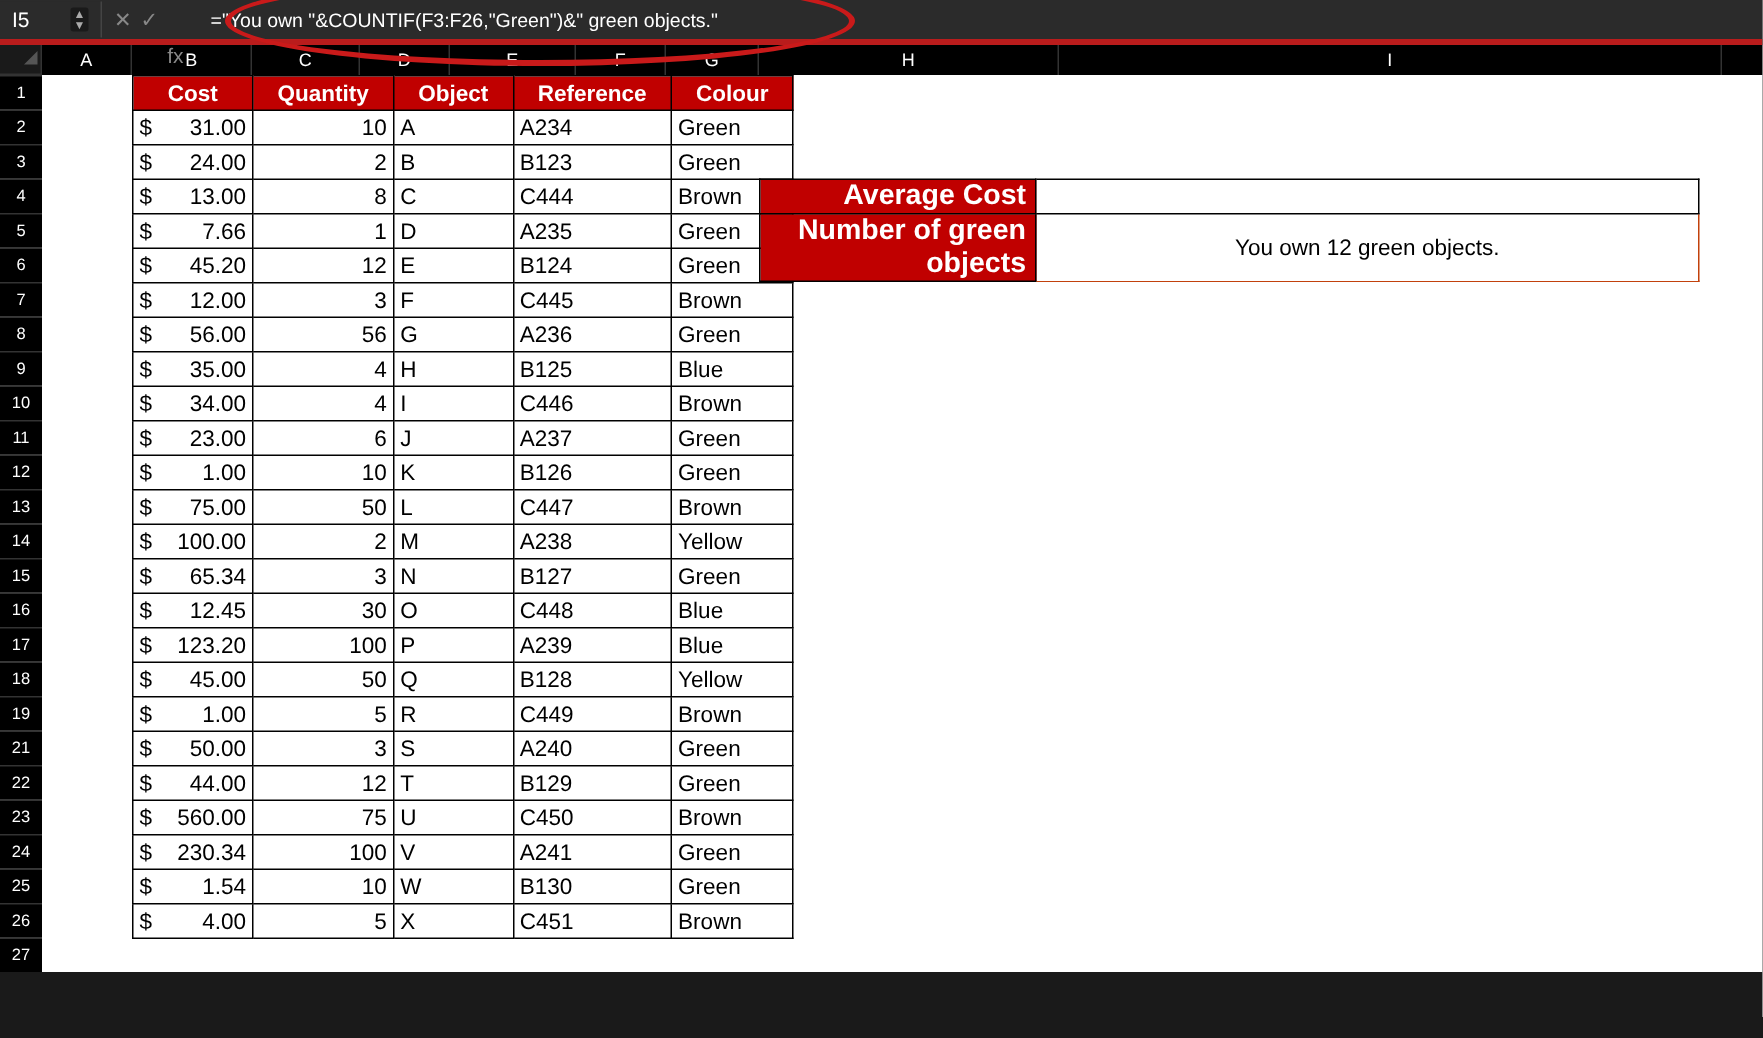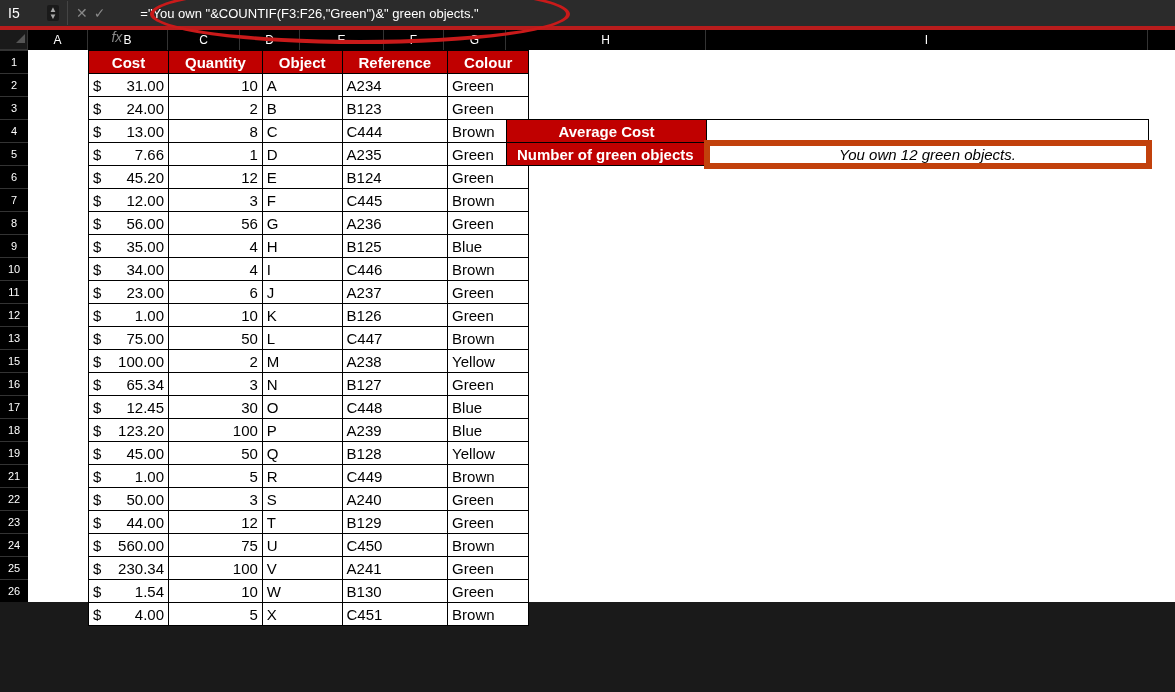--- a/index.html
+++ b/index.html
@@ -34,21 +34,21 @@
       padding: 1px 2px;
       border-radius: 2px;
     }
     .formula-controls {
       display: flex;
       align-items: center;
       gap: 6px;
       padding: 0 8px;
     }
     .formula-controls span { color: #888; font-size: 14px; cursor: pointer; }
-    .fx-icon { font-style: italic; font-size: 13px; color: #888; padding-right: 6px; margin-top: 48px; }
+    .fx-icon { font-size: 13px; color: #888; padding-right: 6px; margin-top: 48px; }
     .formula-input {
       flex: 1;
       background: transparent;
       color: #fff;
       border: none;
       padding: 4px 4px;
       font-size: 13px;
       outline: none;
     }
     .red-ellipse {
@@ -129,27 +129,27 @@
       height: 23px;
     }
     .th-B{width:80px} .th-C{width:72px} .th-D{width:60px} .th-E{width:84px} .th-F{width:60px}
     td.cost { text-align: left; }
     td.cost span.dollar{ float:left; } td.cost span.val{ float:right; }
     td.qty { text-align: right; }
 
     .summary-area { position: absolute; left: 506px; top: 119px; }
     table.summary { border-collapse: collapse; }
     .summary-label {
-      background: #c00000; color: #fff; font-weight: bold; text-align: center;
-      border: 1px solid #000; font-size: 15px; height: 23px; width: 200px; padding: 0 6px;
+      background: #c00000; color: #fff; font-weight: bold; text-align: right;
+      border: 1px solid #000; font-size: 19px; height: 23px; width: 184px; padding: 0 6px;
     }
     .summary-value {
       background: #fff; border: 1px solid #000; font-size: 15px; height: 23px; width: 442px; text-align: center;
     }
-    .summary-value.selected { border: 6px solid #c2410c; font-style: italic; }
+    .summary-value.selected { border: 1px solid #c2410c; }
     table.summary tr.r2 .summary-value { position: relative; }
   </style>
 </head>
 <body>
 
 <div class="formula-bar">
   <div class="name-box">
     <span>I5</span>
     <span class="name-spinner">
       <span>▲</span>
@@ -332,20 +332,32 @@
         <div class="cell cB"></div>
         <div class="cell cC"></div>
         <div class="cell cD"></div>
         <div class="cell cE"></div>
         <div class="cell cF"></div>
         <div class="cell cG"></div>
         <div class="cell cH"></div>
         <div class="cell cI"></div>
       </div>
       <div class="grid-row">
+        <div class="row-head">14</div>
+        <div class="cell cA"></div>
+        <div class="cell cB"></div>
+        <div class="cell cC"></div>
+        <div class="cell cD"></div>
+        <div class="cell cE"></div>
+        <div class="cell cF"></div>
+        <div class="cell cG"></div>
+        <div class="cell cH"></div>
+        <div class="cell cI"></div>
+      </div>
+      <div class="grid-row">
         <div class="row-head">15</div>
         <div class="cell cA"></div>
         <div class="cell cB"></div>
         <div class="cell cC"></div>
         <div class="cell cD"></div>
         <div class="cell cE"></div>
         <div class="cell cF"></div>
         <div class="cell cG"></div>
         <div class="cell cH"></div>
         <div class="cell cI"></div>
@@ -453,20 +465,32 @@
         <div class="cell cC"></div>
         <div class="cell cD"></div>
         <div class="cell cE"></div>
         <div class="cell cF"></div>
         <div class="cell cG"></div>
         <div class="cell cH"></div>
         <div class="cell cI"></div>
       </div>
       <div class="grid-row">
         <div class="row-head">26</div>
+        <div class="cell cA"></div>
+        <div class="cell cB"></div>
+        <div class="cell cC"></div>
+        <div class="cell cD"></div>
+        <div class="cell cE"></div>
+        <div class="cell cF"></div>
+        <div class="cell cG"></div>
+        <div class="cell cH"></div>
+        <div class="cell cI"></div>
+      </div>
+      <div class="grid-row">
+        <div class="row-head">27</div>
         <div class="cell cA"></div>
         <div class="cell cB"></div>
         <div class="cell cC"></div>
         <div class="cell cD"></div>
         <div class="cell cE"></div>
         <div class="cell cF"></div>
         <div class="cell cG"></div>
         <div class="cell cH"></div>
         <div class="cell cI"></div>
       </div>

